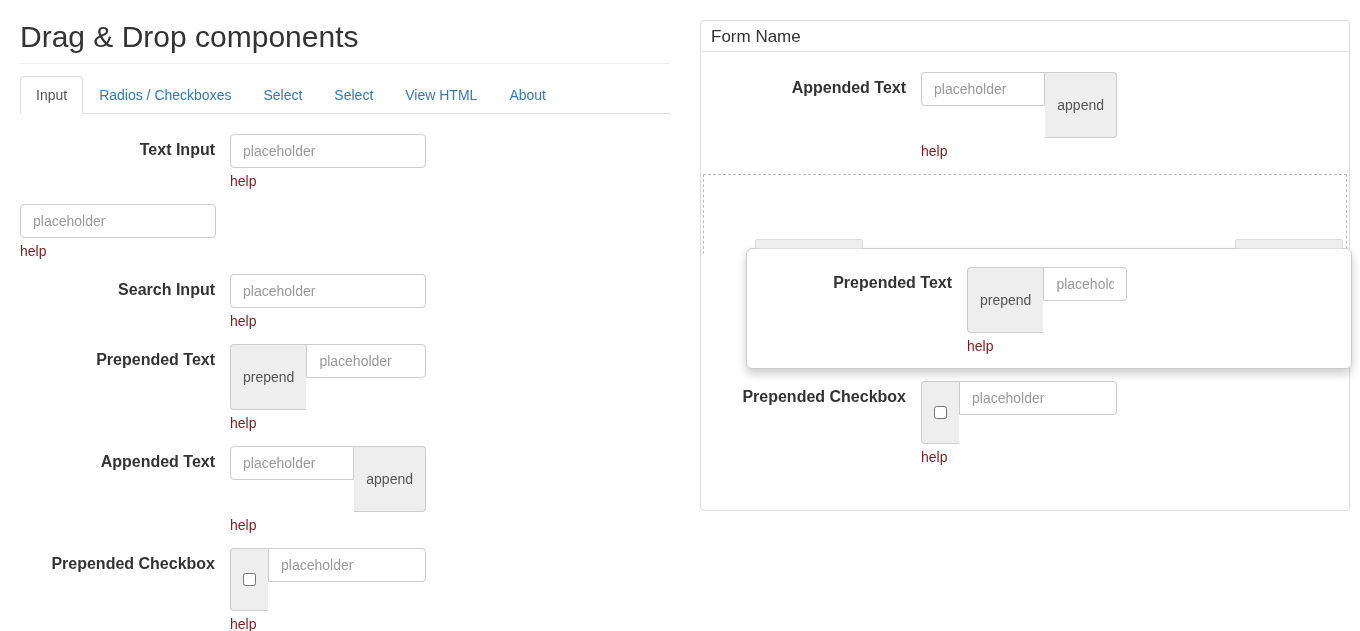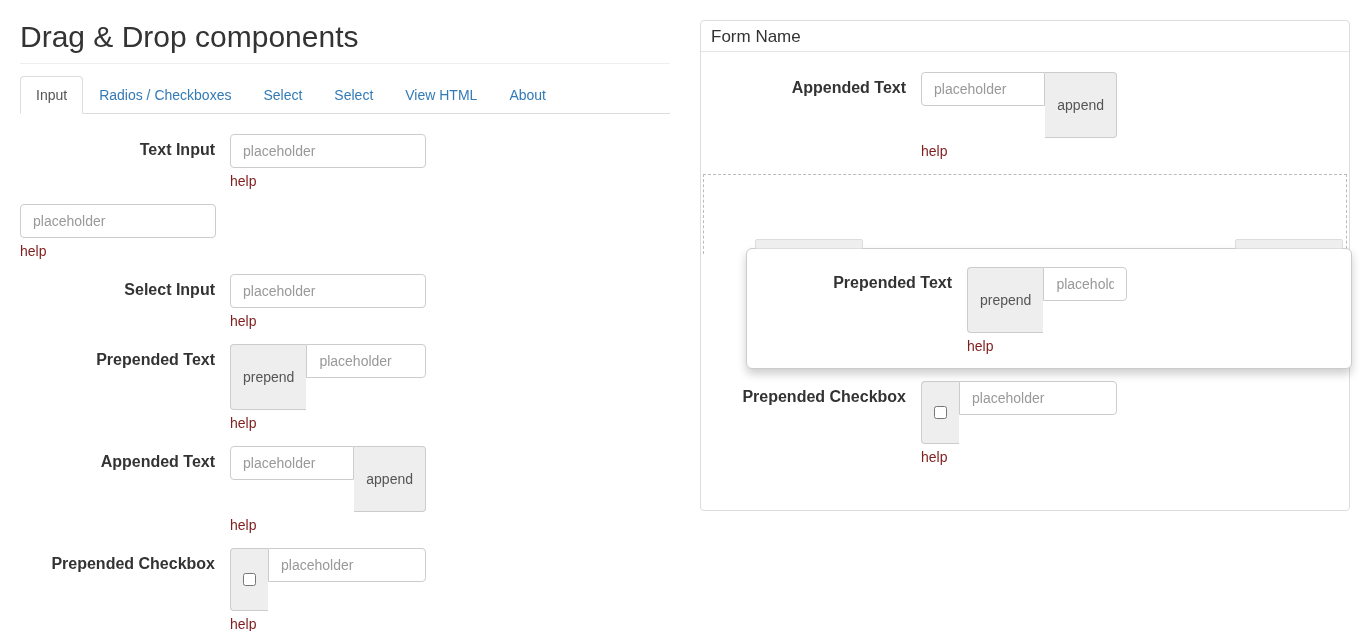--- a/index.html
+++ b/index.html
@@ -200,21 +200,21 @@
     </div>
 
     <div class="form-group">
       <div class="controls">
         <input type="password" class="form-control" placeholder="placeholder" style="">
         <span class="help-block">help</span>
       </div>
     </div>
 
     <div class="form-group">
-      <label class="control-label">Select Input</label>
+      <label class="control-label">Search Input</label>
       <div class="controls">
         <input type="text" class="form-control" placeholder="placeholder" style="">
         <span class="help-block">help</span>
       </div>
     </div>
 
     <div class="form-group">
       <label class="control-label">Prepended Text</label>
       <div class="controls">
         <div class="input-group">

